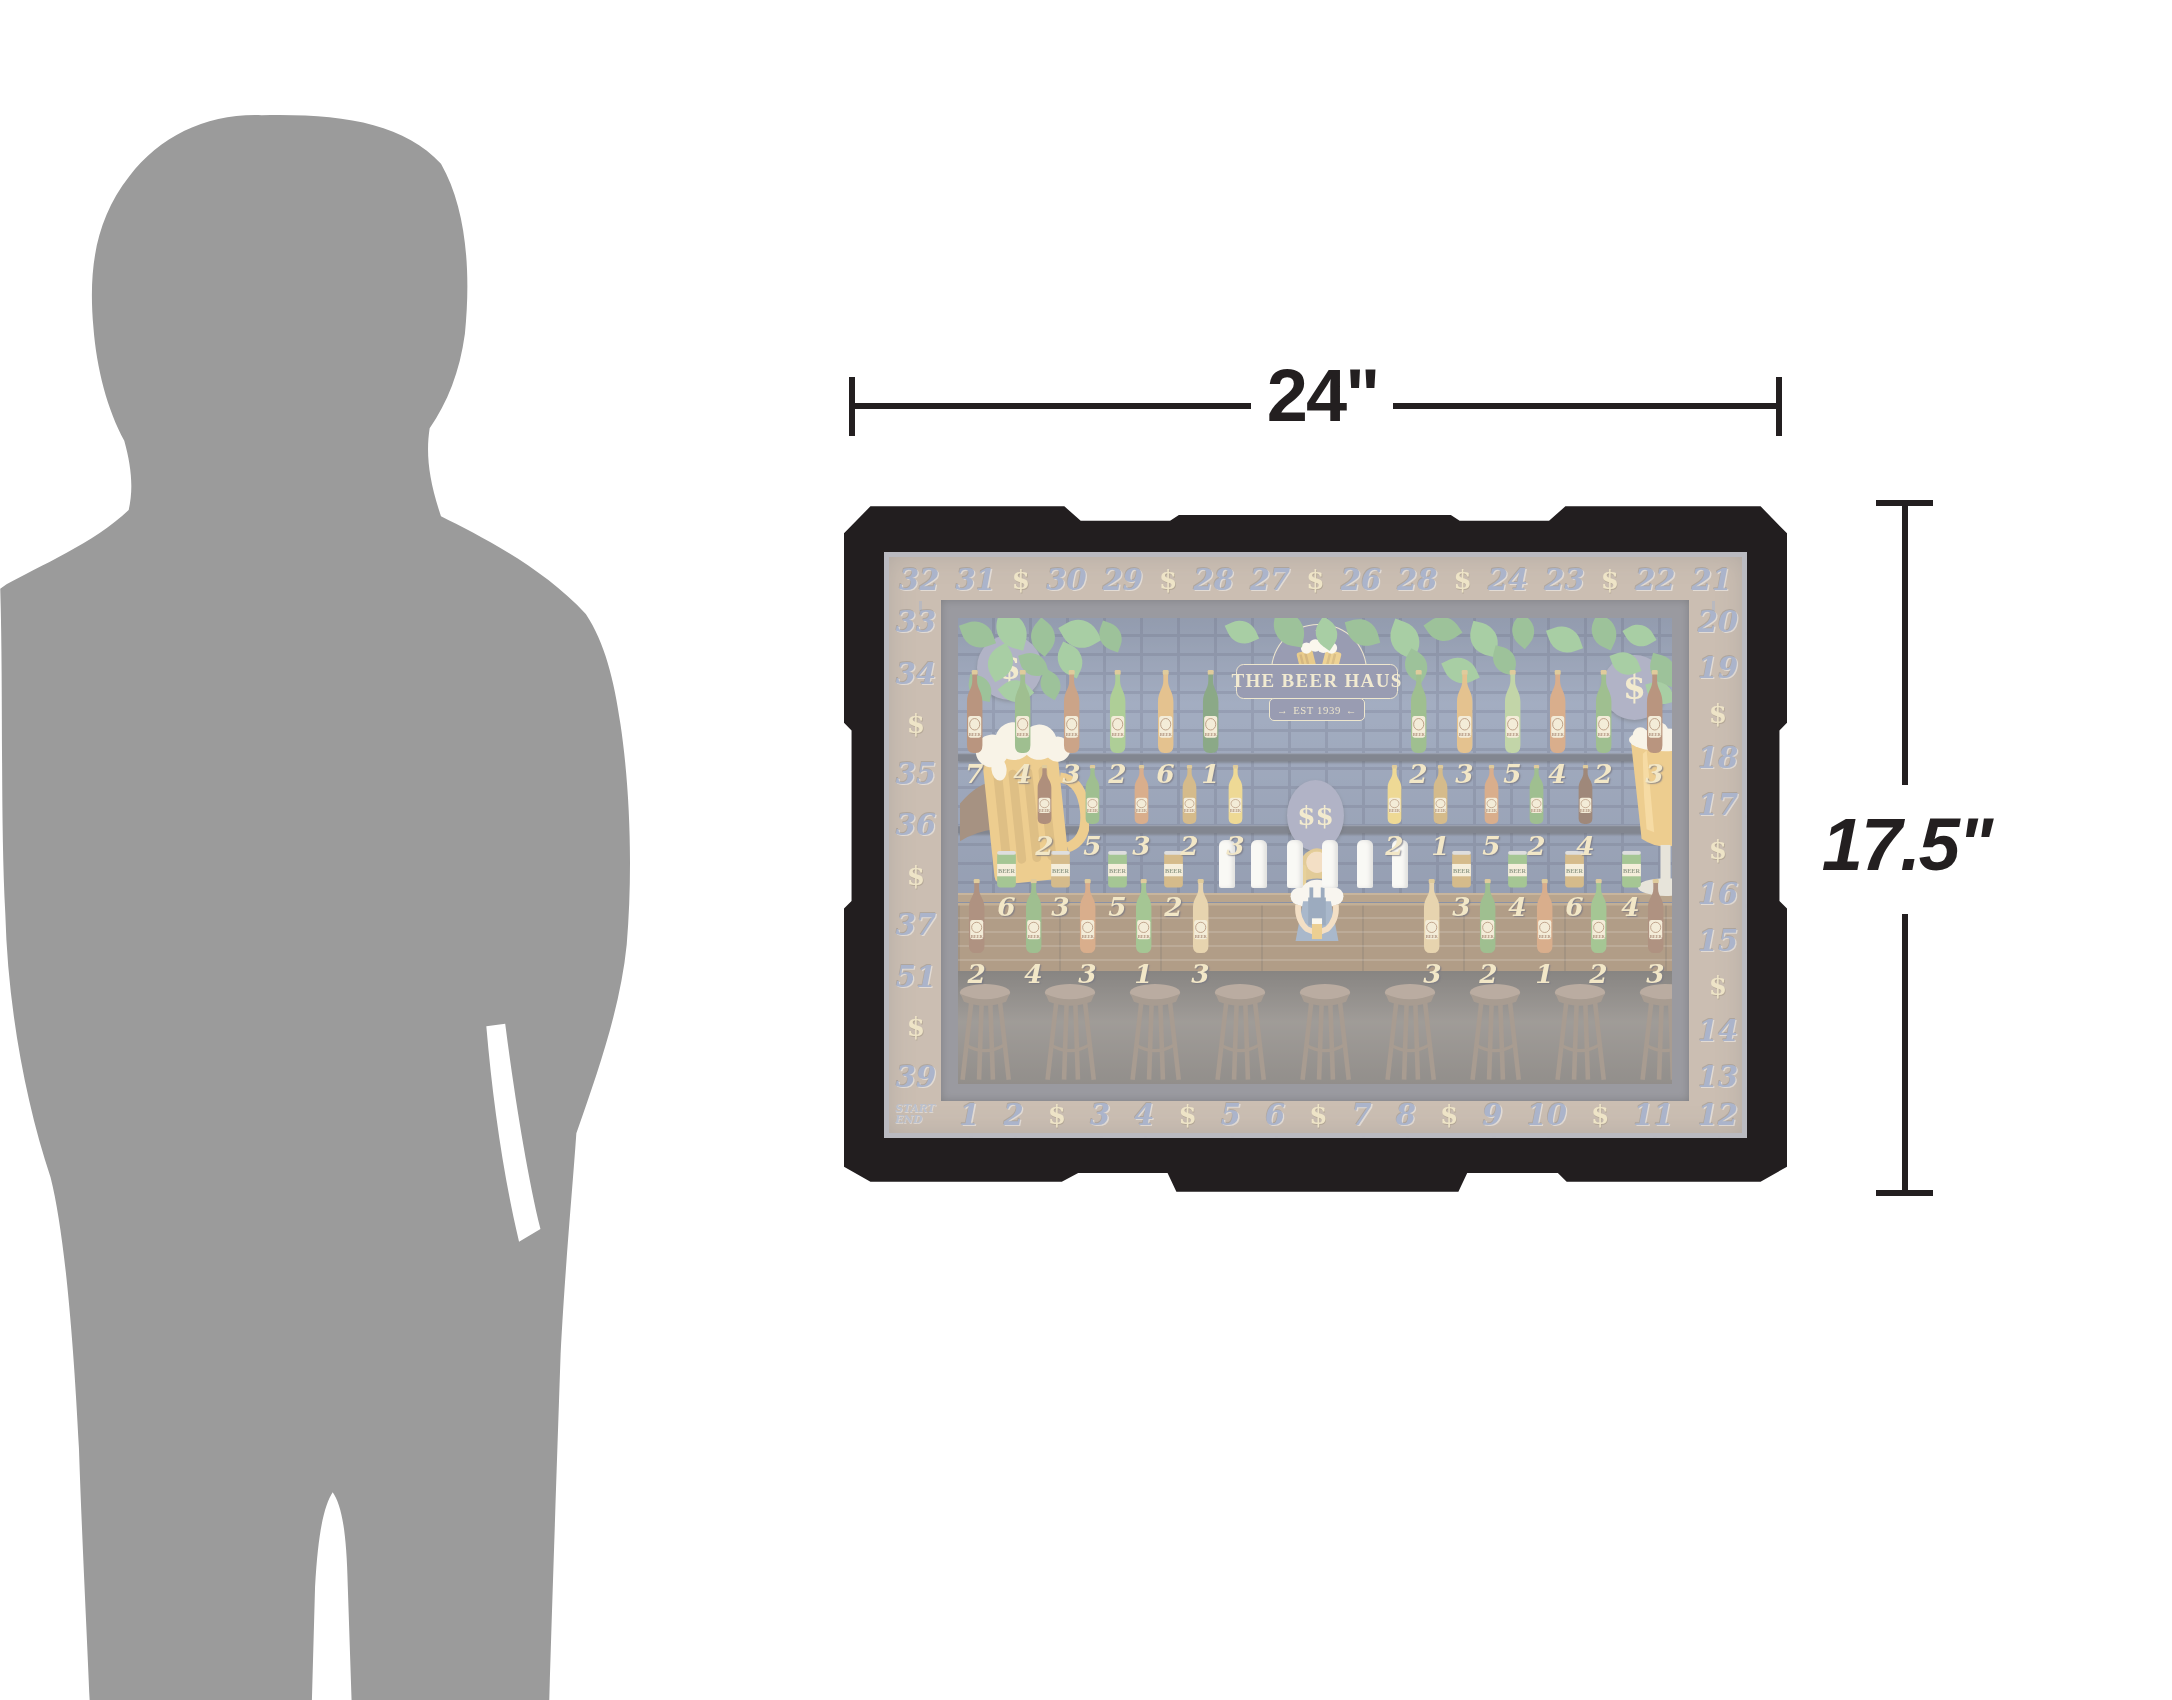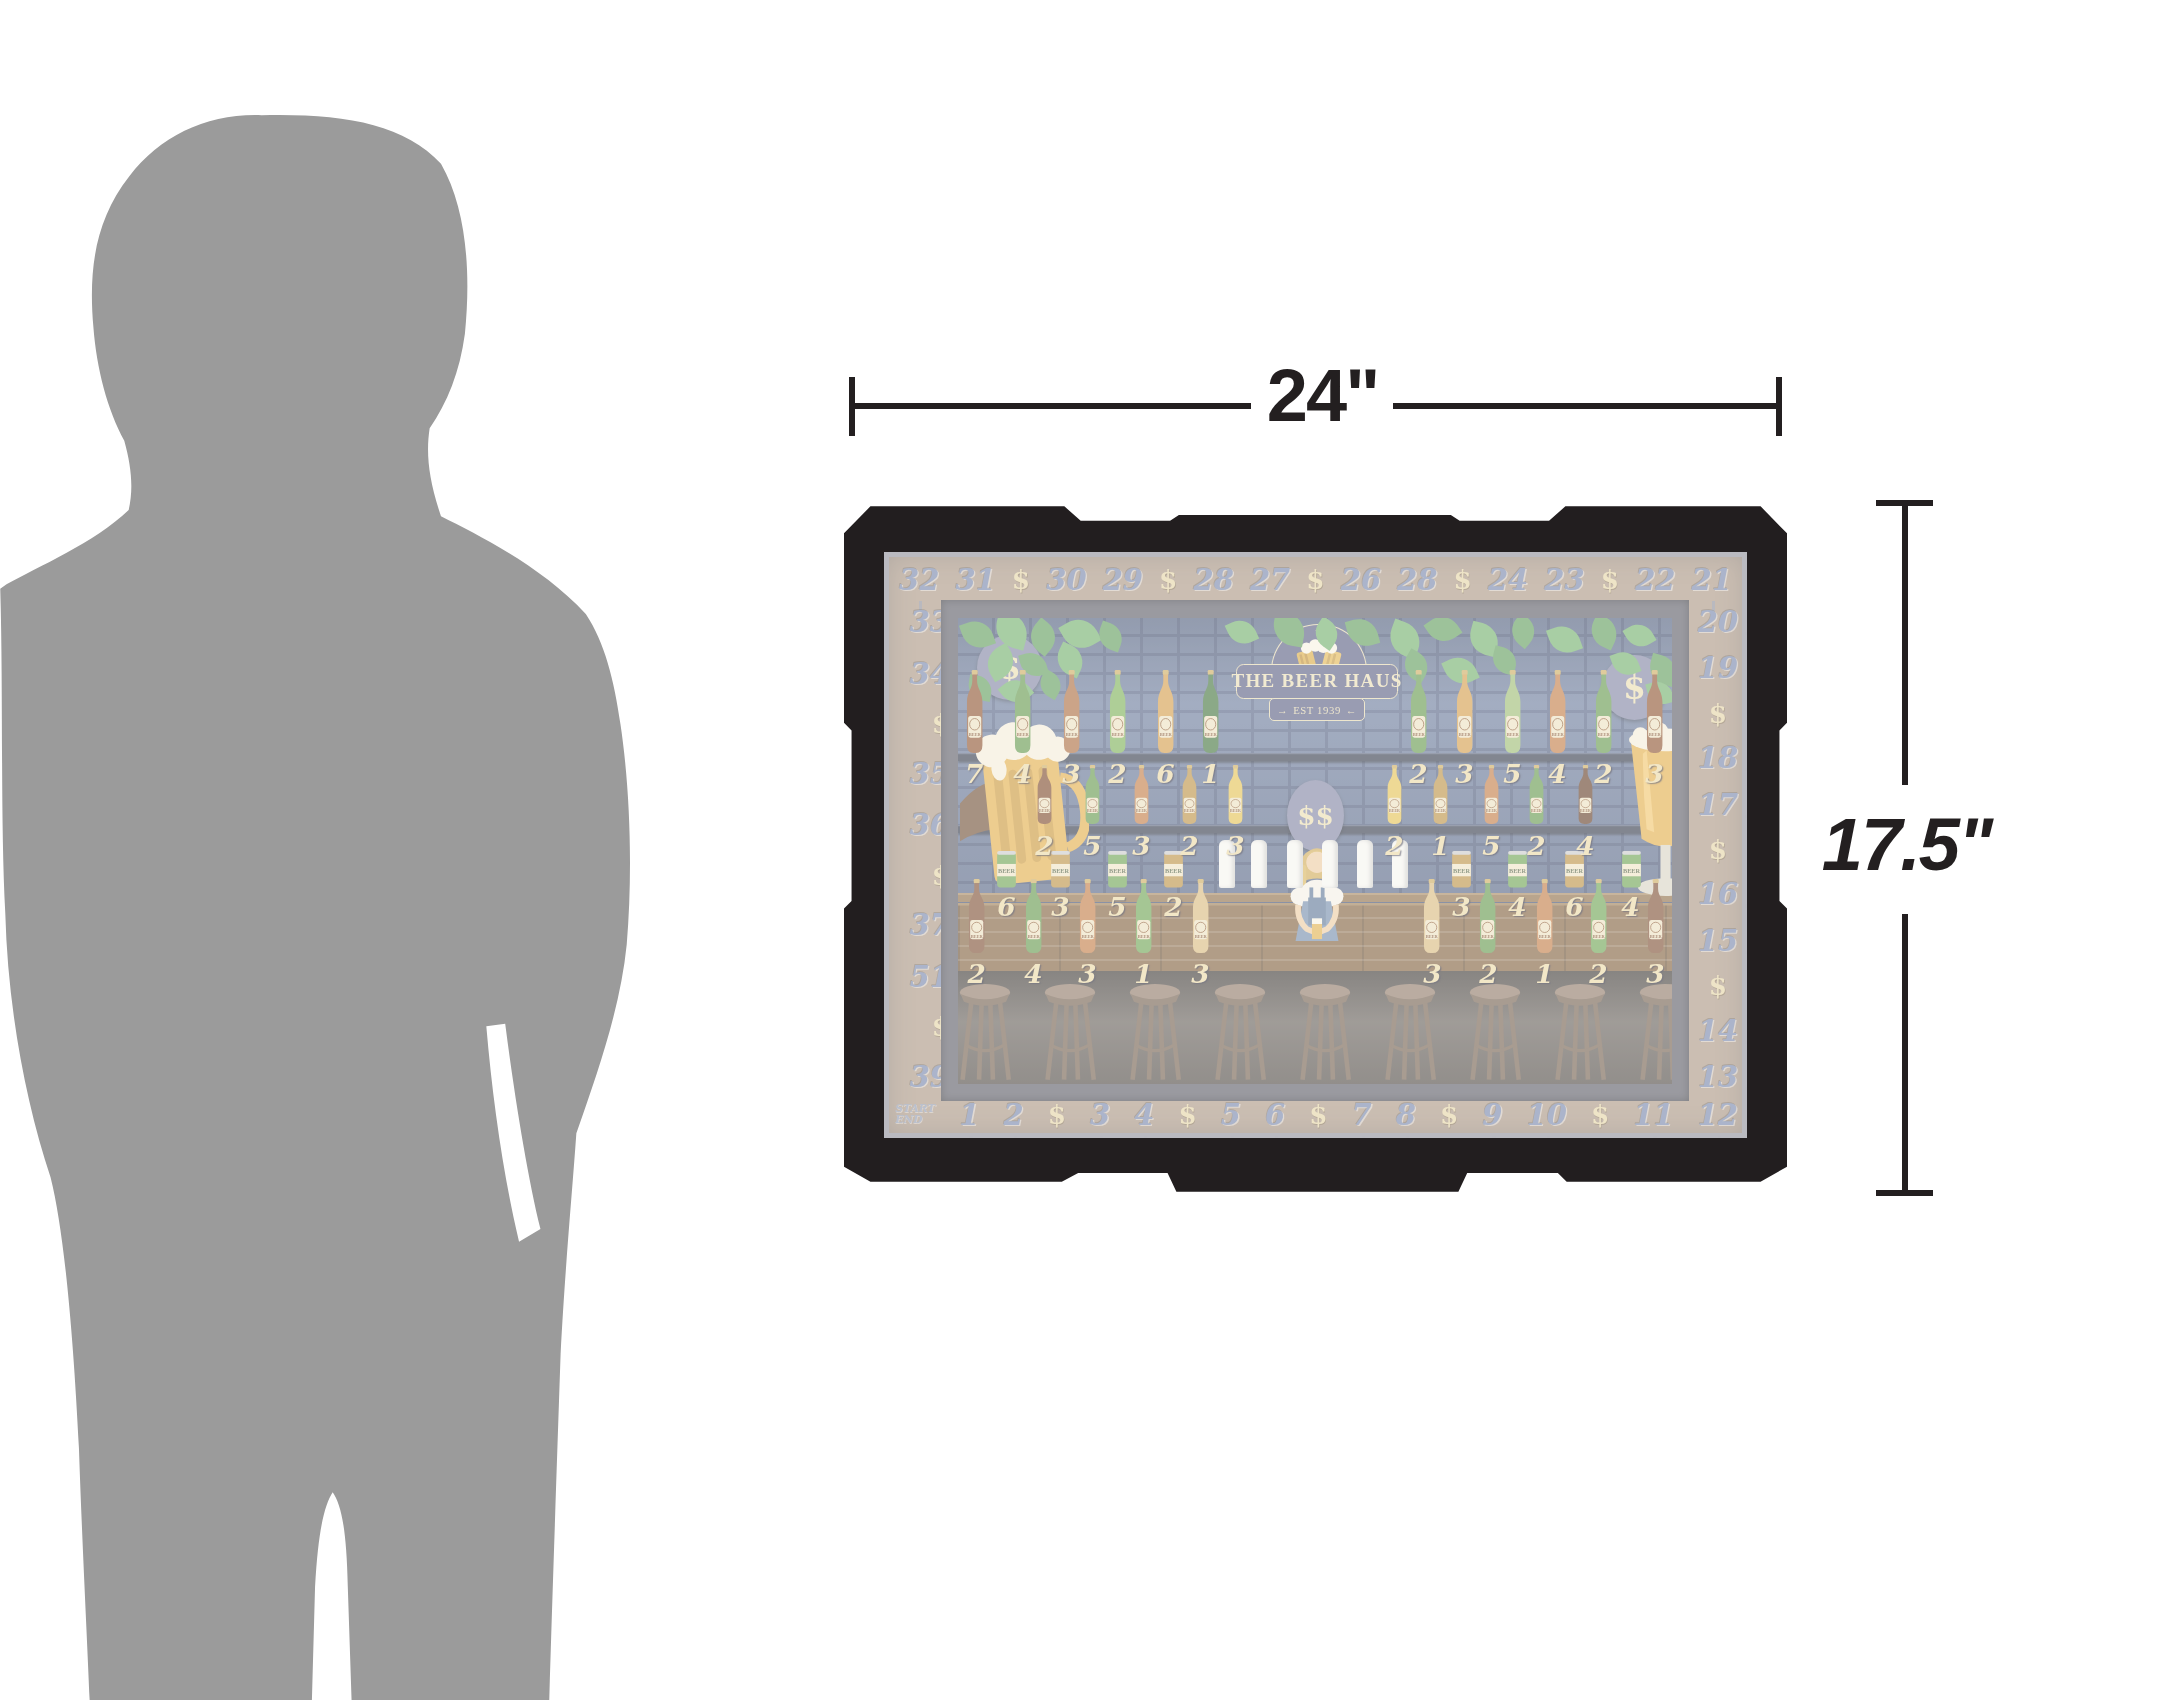--- a/index.html
+++ b/index.html
@@ -21,21 +21,21 @@
           background:#a8937f;overflow:hidden;
           box-shadow:inset 0 0 0 5px #8d8d96, inset 0 0 29px rgba(40,40,50,.38);}
 
   
   .track{position:absolute;display:flex;color:#7383a8;
          font-family:"DejaVu Serif","Liberation Serif",serif;font-style:italic;font-weight:bold;}
   .trow{flex-direction:row;justify-content:space-between;align-items:center;left:15px;right:15px;height:45px;}
   #track-top{top:5px;}
   #track-bottom{top:540px;left:11.3px;right:8.8px;}
   .tcol{flex-direction:column;justify-content:space-between;align-items:center;top:53px;height:489px;width:54px;}
-  #track-left{left:12px;align-items:flex-end;}
+  #track-left{left:5px;}
   #track-right{left:807px;}
   .tnum{font-size:29px;text-shadow:1.3px 1.3px 0.6px rgba(255,255,255,.45),-0.6px -0.6px 0.6px rgba(0,0,0,.25);position:relative;}
   .tnum:after{content:"";position:absolute;width:3.1px;height:10px;background:#8b8b94;left:50%;bottom:-14px;}
   .tcol .tnum:after{width:10px;height:3.1px;left:auto;right:-16.4px;bottom:3.8px;}
   .tcash{font-size:26.4px;color:#e3d2a2;font-style:normal;
          text-shadow:0.6px 1.3px 0.6px rgba(90,70,30,.45);}
   .start-cell{display:flex;flex-direction:column;line-height:.95;font-size:10.7px;
               color:#8d97ad;text-shadow:0.6px 0.6px 0 rgba(255,255,255,.4);}
 
   

